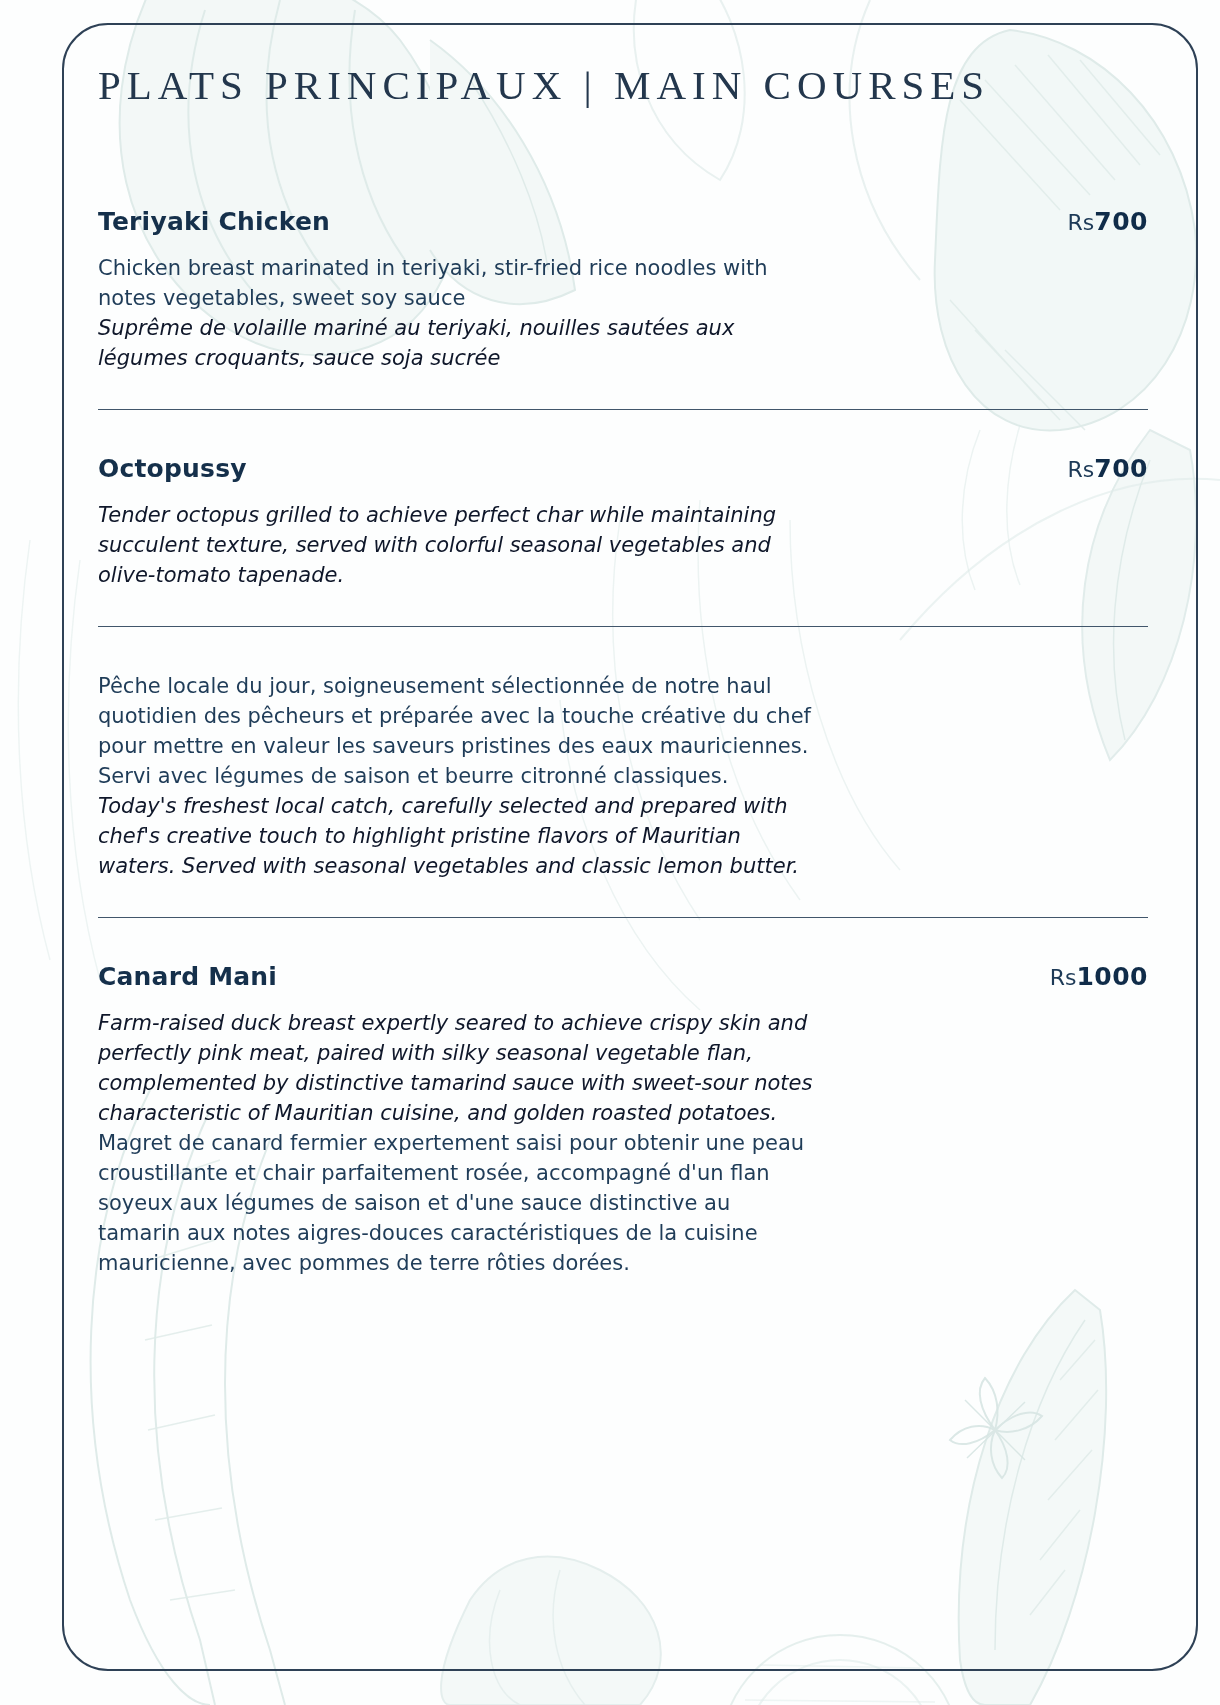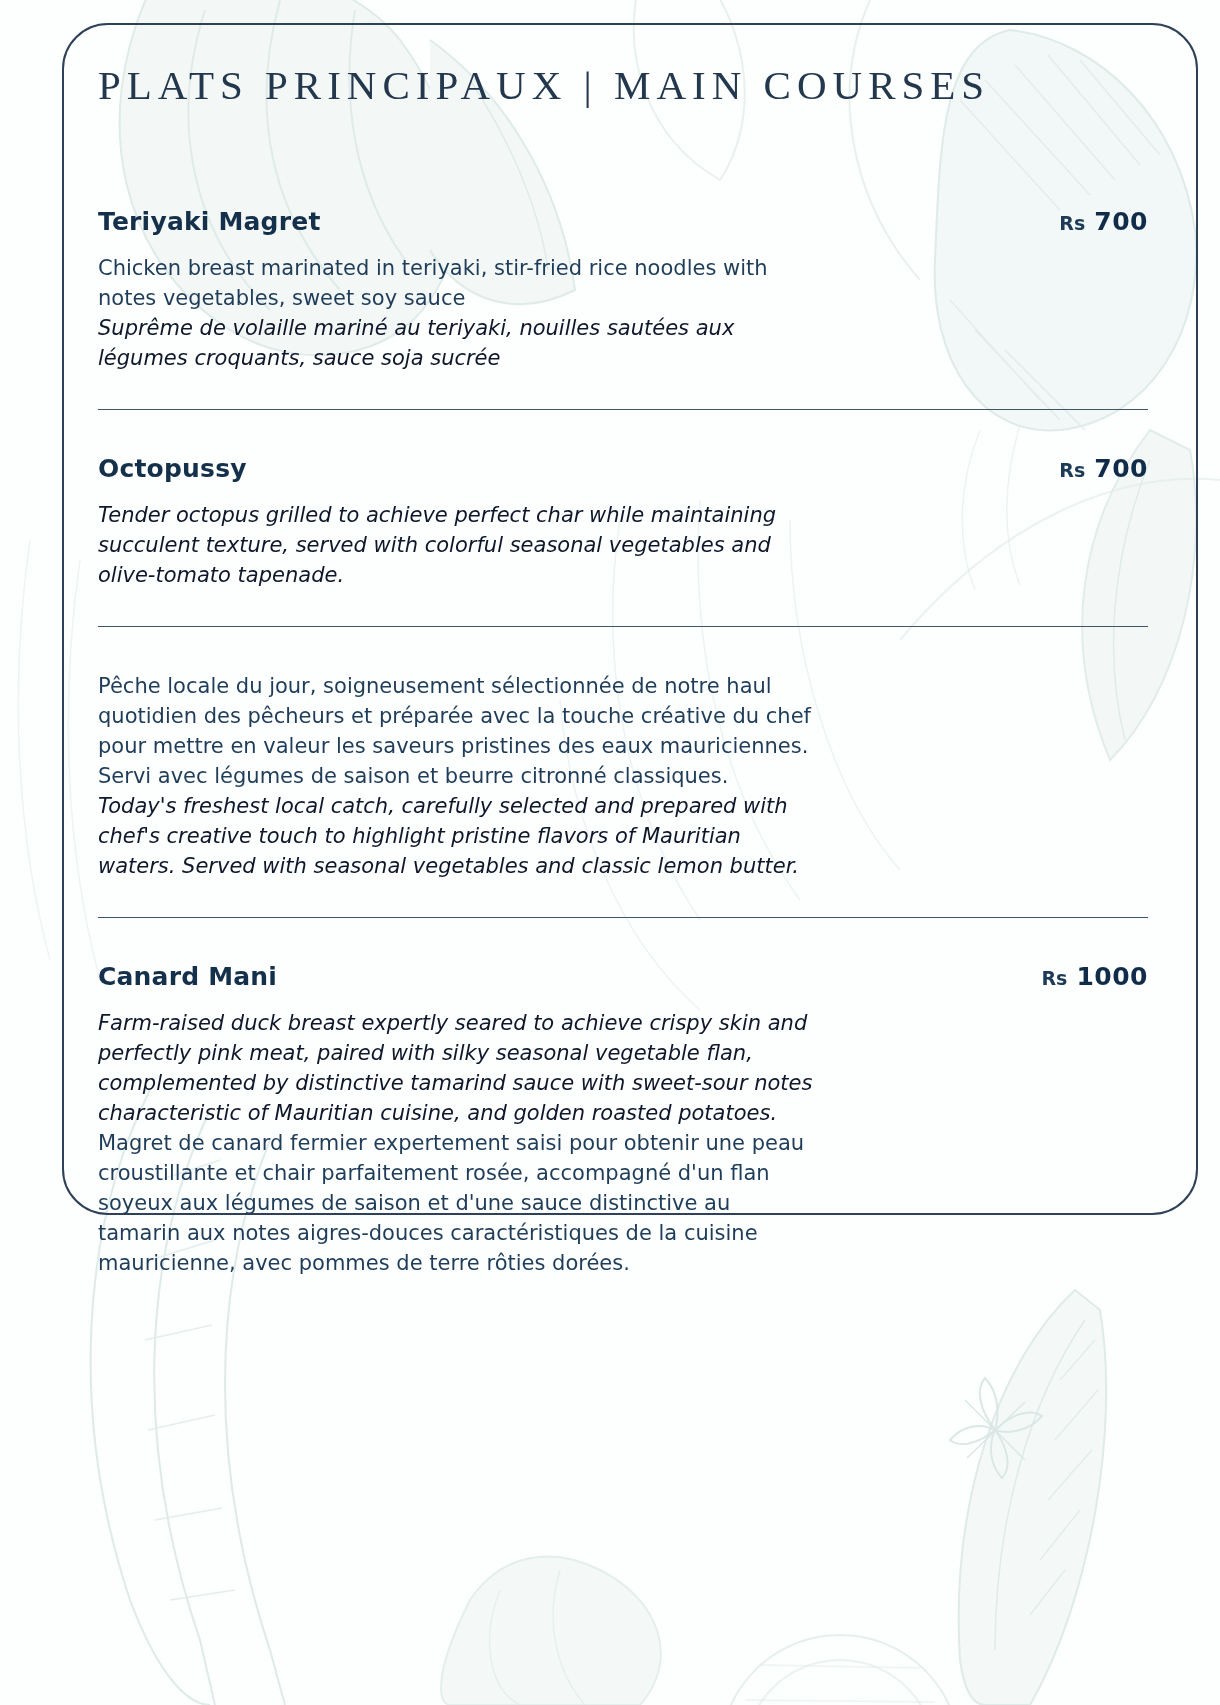--- a/index.html
+++ b/index.html
@@ -23,21 +23,21 @@
     top: 0;
     z-index: 0;
   }
 
   
   .menu-card {
     position: absolute;
     left: 62px;
     top: 23px;
     width: 1136px;
-    height: 1192px;
+    height: 1648px;
     box-sizing: border-box;
     border: 2px solid #2e4156;
     border-radius: 46px;
     padding: 36px 48px 0 34px;
     z-index: 1;
     background: transparent;
   }
 
   .page-title {
     margin: 0 0 98px 0;
@@ -66,23 +66,22 @@
     font-weight: 700;
     color: #15304b;
     letter-spacing: 0.2px;
   }
 
   .item-price {
     white-space: nowrap;
     color: #1d3a57;
   }
   .item-price .currency {
-    font-size: 19px;
-    font-weight: 700;
-    margin-right: 9px;
+    font-size: 22px;
+    font-weight: 400;
   }
   .item-price .amount {
     font-size: 25px;
     font-weight: 700;
     color: #102c49;
     letter-spacing: 0.5px;
   }
 
   .desc {
     margin: 0;
@@ -177,21 +176,21 @@
 </svg>
 
 <div class="menu-card">
 
   <h1 class="page-title">PLATS PRINCIPAUX | MAIN COURSES</h1>
 
   <div class="menu-list">
 
     <section class="menu-item">
       <div class="item-header">
-        <h2 class="item-name">Teriyaki Magret</h2>
+        <h2 class="item-name">Teriyaki Chicken</h2>
         <div class="item-price">
           <span class="currency">Rs</span><span class="amount">700</span>
         </div>
       </div>
       <p class="desc desc-primary">Chicken breast marinated in teriyaki, stir-fried rice noodles with notes vegetables, sweet soy sauce</p>
       <p class="desc desc-secondary">Suprême de volaille mariné au teriyaki, nouilles sautées aux légumes croquants, sauce soja sucrée</p>
     </section>
 
     <hr class="divider">
 

